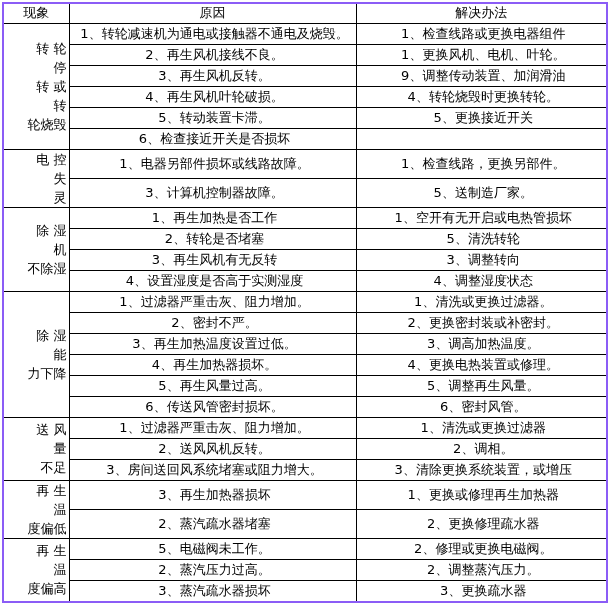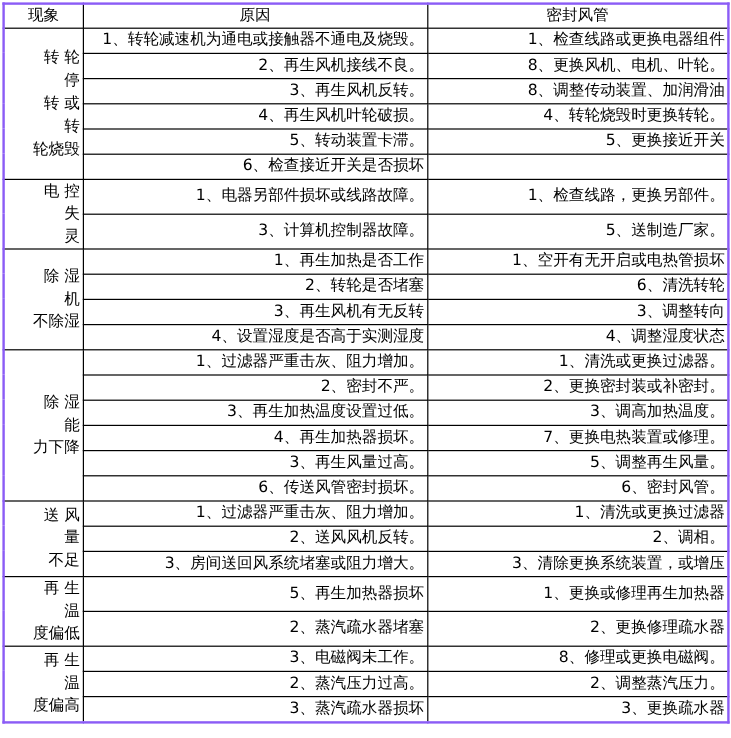--- a/index.html
+++ b/index.html
@@ -40,58 +40,58 @@
     padding: 0;
   }
   td { height: 21px; }
   td.phenomenon {
     text-align: right;
     padding: 0 2px 0 20px;
     white-space: pre-line;
     line-height: 19px;
   }
   td.cause, td.solution {
-    text-align: right;
+    text-align: center;
     padding: 0 2px 0 6px;
     white-space: nowrap;
     line-height: 20px;
   }
 </style>
 </head>
 <body>
 
 <div class="page">
   <table class="trouble">
     <colgroup>
       <col class="c-phenomenon">
       <col class="c-cause">
       <col class="c-solution">
     </colgroup>
     <thead>
       <tr>
         <th>现象</th>
         <th>原因</th>
-        <th>密封风管</th>
+        <th>解决办法</th>
       </tr>
     </thead>
     <tbody>
         <tr>
           <td class="phenomenon" rowspan="6">转 轮 停
 转 或 转
 轮烧毁</td>
           <td class="cause">1、转轮减速机为通电或接触器不通电及烧毁。</td>
           <td class="solution">1、检查线路或更换电器组件</td>
         </tr>
         <tr>
           <td class="cause">2、再生风机接线不良。</td>
-          <td class="solution">8、更换风机、电机、叶轮。</td>
+          <td class="solution">1、更换风机、电机、叶轮。</td>
         </tr>
         <tr>
           <td class="cause">3、再生风机反转。</td>
-          <td class="solution">8、调整传动装置、加润滑油</td>
+          <td class="solution">9、调整传动装置、加润滑油</td>
         </tr>
         <tr>
           <td class="cause">4、再生风机叶轮破损。</td>
           <td class="solution">4、转轮烧毁时更换转轮。</td>
         </tr>
         <tr>
           <td class="cause">5、转动装置卡滞。</td>
           <td class="solution">5、更换接近开关</td>
         </tr>
         <tr>
@@ -109,21 +109,21 @@
           <td class="solution">5、送制造厂家。</td>
         </tr>
         <tr>
           <td class="phenomenon" rowspan="4">除 湿 机
 不除湿</td>
           <td class="cause">1、再生加热是否工作</td>
           <td class="solution">1、空开有无开启或电热管损坏</td>
         </tr>
         <tr>
           <td class="cause">2、转轮是否堵塞</td>
-          <td class="solution">6、清洗转轮</td>
+          <td class="solution">5、清洗转轮</td>
         </tr>
         <tr>
           <td class="cause">3、再生风机有无反转</td>
           <td class="solution">3、调整转向</td>
         </tr>
         <tr>
           <td class="cause">4、设置湿度是否高于实测湿度</td>
           <td class="solution">4、调整湿度状态</td>
         </tr>
         <tr>
@@ -135,24 +135,24 @@
         <tr>
           <td class="cause">2、密封不严。</td>
           <td class="solution">2、更换密封装或补密封。</td>
         </tr>
         <tr>
           <td class="cause">3、再生加热温度设置过低。</td>
           <td class="solution">3、调高加热温度。</td>
         </tr>
         <tr>
           <td class="cause">4、再生加热器损坏。</td>
-          <td class="solution">7、更换电热装置或修理。</td>
+          <td class="solution">4、更换电热装置或修理。</td>
         </tr>
         <tr>
-          <td class="cause">3、再生风量过高。</td>
+          <td class="cause">5、再生风量过高。</td>
           <td class="solution">5、调整再生风量。</td>
         </tr>
         <tr>
           <td class="cause">6、传送风管密封损坏。</td>
           <td class="solution">6、密封风管。</td>
         </tr>
         <tr>
           <td class="phenomenon" rowspan="3">送 风 量
 不足</td>
           <td class="cause">1、过滤器严重击灰、阻力增加。</td>
@@ -162,32 +162,32 @@
           <td class="cause">2、送风风机反转。</td>
           <td class="solution">2、调相。</td>
         </tr>
         <tr>
           <td class="cause">3、房间送回风系统堵塞或阻力增大。</td>
           <td class="solution">3、清除更换系统装置，或增压</td>
         </tr>
         <tr>
           <td class="phenomenon" rowspan="2">再 生 温
 度偏低</td>
-          <td class="cause">5、再生加热器损坏</td>
+          <td class="cause">3、再生加热器损坏</td>
           <td class="solution">1、更换或修理再生加热器</td>
         </tr>
         <tr>
           <td class="cause">2、蒸汽疏水器堵塞</td>
           <td class="solution">2、更换修理疏水器</td>
         </tr>
         <tr>
           <td class="phenomenon" rowspan="3">再 生 温
 度偏高</td>
-          <td class="cause">3、电磁阀未工作。</td>
-          <td class="solution">8、修理或更换电磁阀。</td>
+          <td class="cause">5、电磁阀未工作。</td>
+          <td class="solution">2、修理或更换电磁阀。</td>
         </tr>
         <tr>
           <td class="cause">2、蒸汽压力过高。</td>
           <td class="solution">2、调整蒸汽压力。</td>
         </tr>
         <tr>
           <td class="cause">3、蒸汽疏水器损坏</td>
           <td class="solution">3、更换疏水器</td>
         </tr>
       </tbody>

